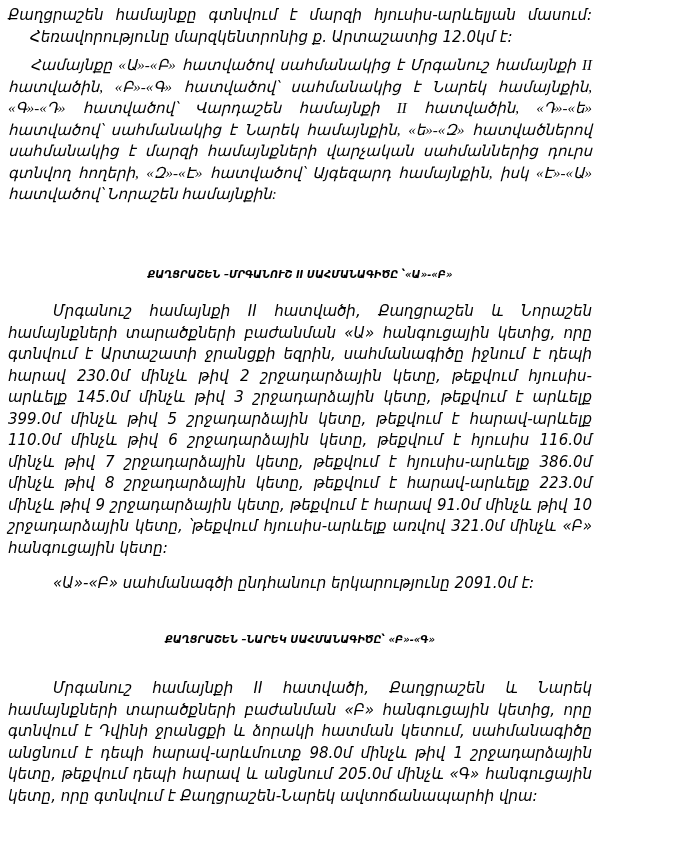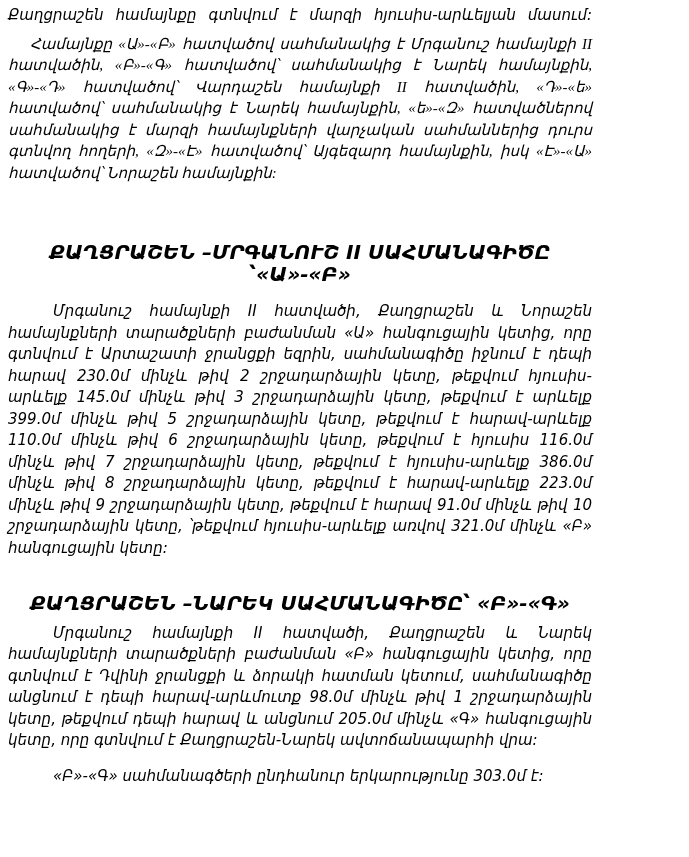--- a/index.html
+++ b/index.html
@@ -30,41 +30,42 @@
     text-align-last: justify;
   }
   .indent-sm { text-indent: 22px; }
   .indent-lg { text-indent: 45px; font-style: italic; }
   .intro-boundaries { margin-top: 7px !important; font-family: Liberation Serif, serif; }
   .heading {
     margin: 0;
     text-align: center;
     font-weight: bold;
     font-style: italic;
-    font-size: 20px;
+    font-size: 10px;
     line-height: 21.5px;
   }
   .heading-1 { margin-top: 58px; margin-bottom: 16px; }
-  .heading-2 { margin-top: 34px; margin-bottom: 8px; }
+  .heading-2 { margin-top: 34px; margin-bottom: 28px; }
   .summary { margin-top: 14px !important; }
 </style>
 </head>
 <body>
 
 <div class="page">
 
   <p class="justify-all">Քաղցրաշեն համայնքը գտնվում է մարզի հյուսիս-արևելյան մասում:</p>
 
+  <p class="indent-sm">Հեռավորությունը մարզկենտրոնից ք. Արտաշատից 12.0կմ է:</p>
 
   <p class="indent-sm intro-boundaries">Համայնքը «Ա»-«Բ» հատվածով սահմանակից է Մրգանուշ համայնքի II հատվածին, «Բ»-«Գ» հատվածով՝ սահմանակից է Նարեկ համայնքին, «Գ»-«Դ» հատվածով՝ Վարդաշեն համայնքի II հատվածին, «Դ»-«ե» հատվածով՝ սահմանակից է Նարեկ համայնքին, «ե»-«Զ» հատվածներով սահմանակից է մարզի համայնքների վարչական սահմաններից դուրս գտնվող հողերի, «Զ»-«Է» հատվածով՝ Այգեզարդ համայնքին, իսկ «Է»-«Ա» հատվածով՝ Նորաշեն համայնքին:</p>
 
   <h2 class="heading heading-1">ՔԱՂՑՐԱՇԵՆ –ՄՐԳԱՆՈՒՇ II ՍԱՀՄԱՆԱԳԻԾԸ ՝«Ա»-«Բ»</h2>
 
   <p class="indent-lg">Մրգանուշ համայնքի II հատվածի, Քաղցրաշեն և Նորաշեն համայնքների տարածքների բաժանման «Ա» հանգուցային կետից,  որը գտնվում է Արտաշատի ջրանցքի եզրին, սահմանագիծը իջնում է դեպի հարավ 230.0մ մինչև թիվ 2 շրջադարձային կետը, թեքվում հյուսիս-արևելք 145.0մ մինչև թիվ 3 շրջադարձային կետը, թեքվում է արևելք 399.0մ մինչև թիվ 5 շրջադարձային կետը, թեքվում է հարավ-արևելք 110.0մ մինչև թիվ 6 շրջադարձային կետը, թեքվում է հյուսիս 116.0մ մինչև թիվ 7 շրջադարձային կետը, թեքվում է հյուսիս-արևելք 386.0մ մինչև թիվ 8 շրջադարձային կետը, թեքվում է հարավ-արևելք 223.0մ մինչև թիվ 9 շրջադարձային կետը, թեքվում է հարավ 91.0մ մինչև թիվ 10 շրջադարձային կետը, ՝թեքվում հյուսիս-արևելք առվով 321.0մ մինչև «Բ» հանգուցային կետը:</p>
 
+  <p class="indent-lg summary">«Ա»-«Բ» սահմանագծի ընդհանուր երկարությունը 2091.0մ է:</p>
 
   <h2 class="heading heading-2">ՔԱՂՑՐԱՇԵՆ –ՆԱՐԵԿ ՍԱՀՄԱՆԱԳԻԾԸ՝ «Բ»-«Գ»</h2>
 
   <p class="indent-lg">Մրգանուշ համայնքի II հատվածի, Քաղցրաշեն և Նարեկ  համայնքների տարածքների բաժանման «Բ» հանգուցային կետից,  որը գտնվում է Դվինի ջրանցքի և ձորակի հատման կետում, սահմանագիծը անցնում է դեպի հարավ-արևմուտք 98.0մ մինչև թիվ 1  շրջադարձային կետը, թեքվում  դեպի հարավ և անցնում 205.0մ մինչև «Գ» հանգուցային կետը,  որը գտնվում է Քաղցրաշեն-Նարեկ ավտոճանապարհի վրա:</p>
 
-  <p class="indent-lg summary">«Բ»-«Գ» սահմանագծերի ընդհանուր երկարությունը 303.0մ է:</p>
 
 </div>
 
 </body></html>

